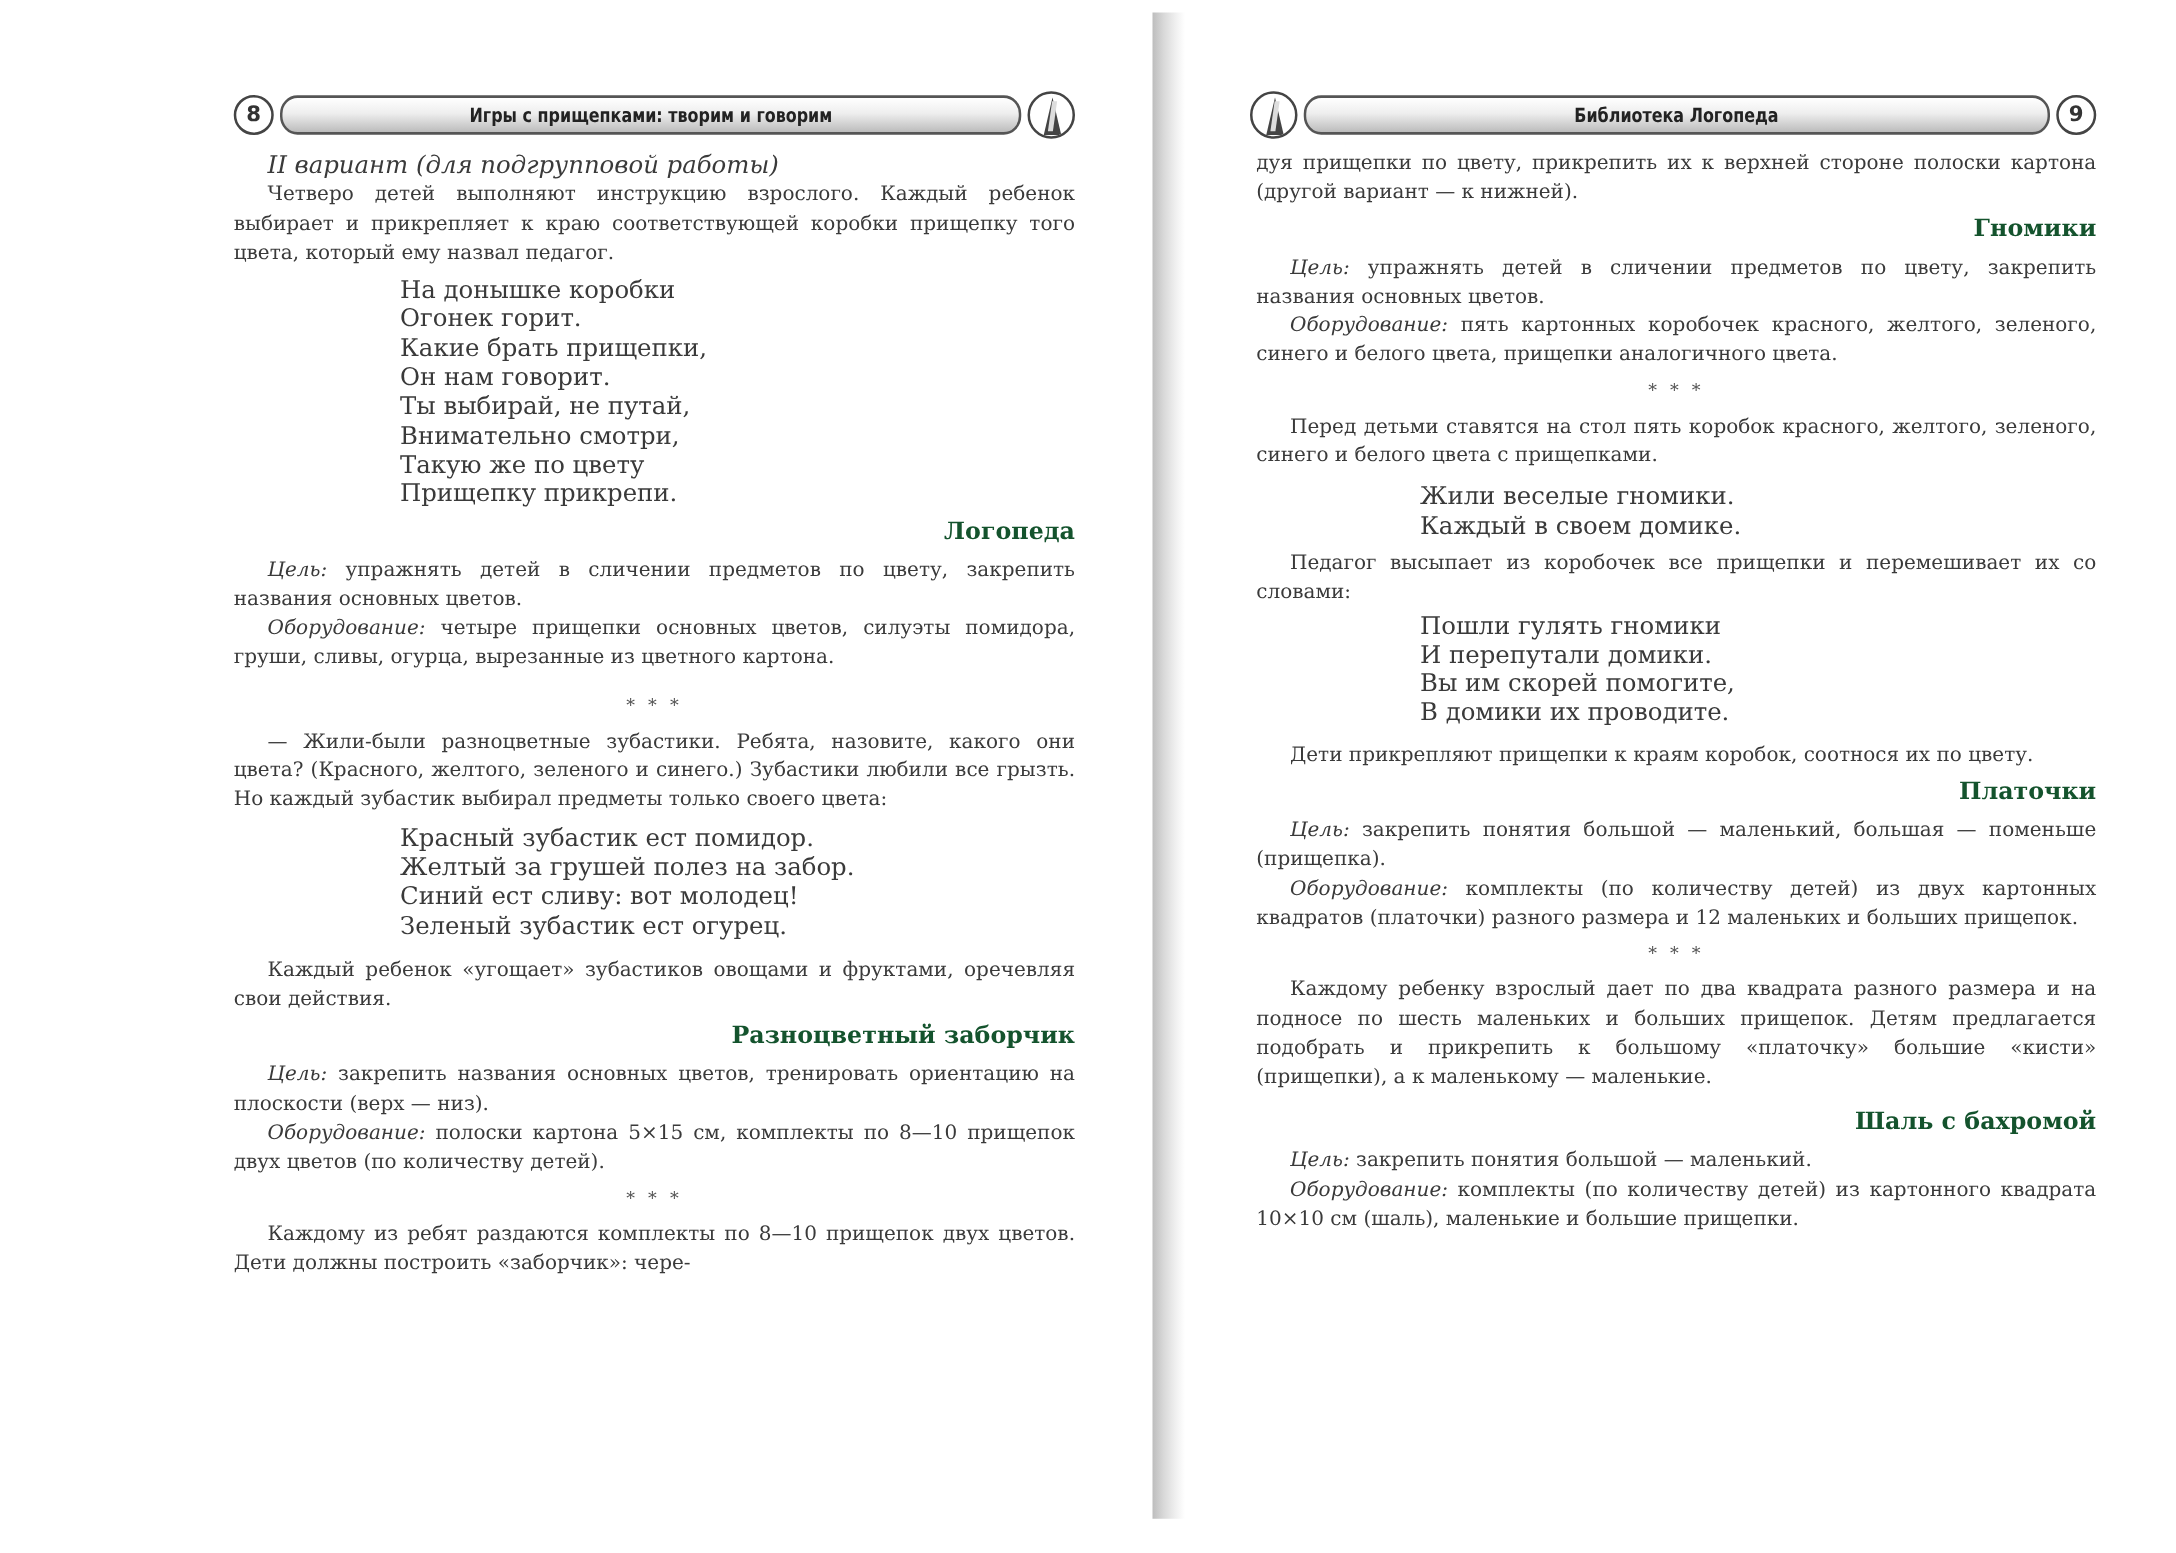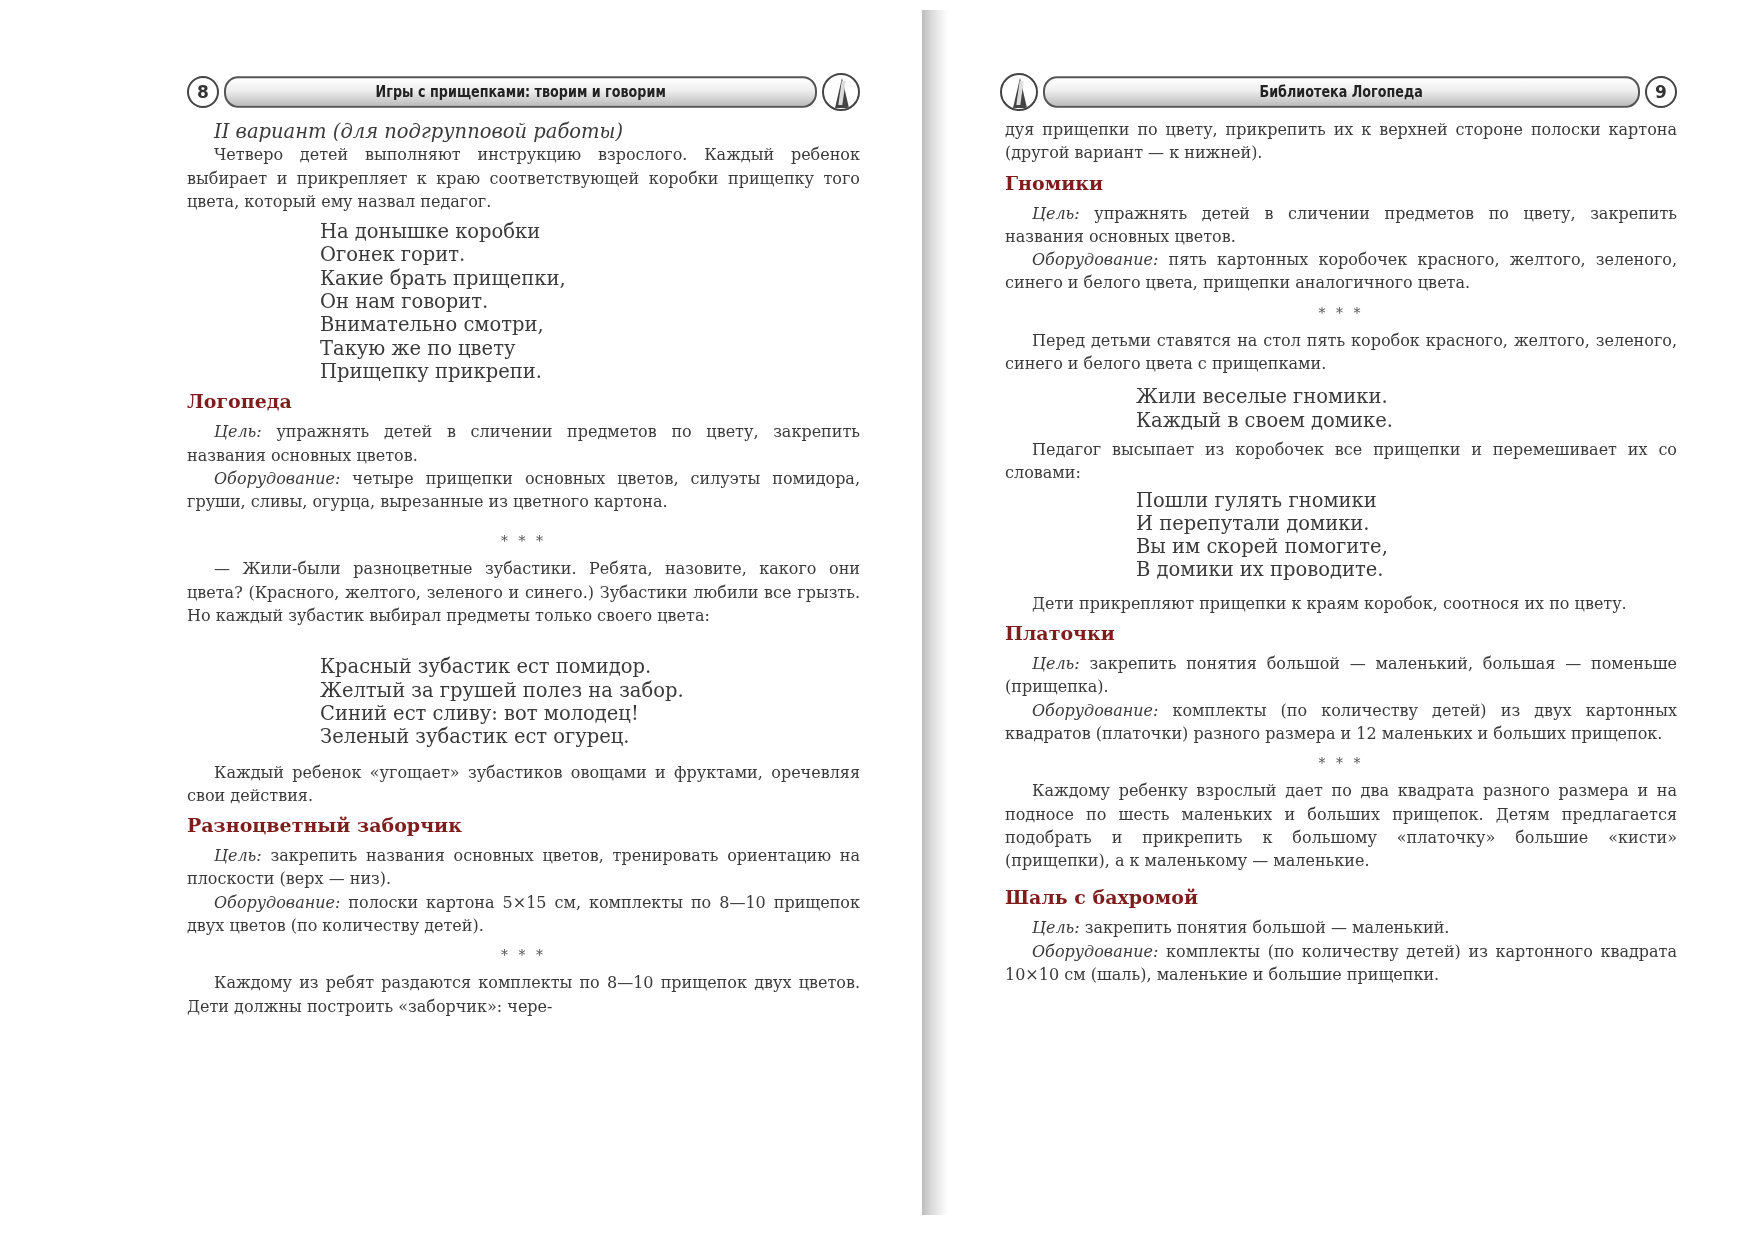--- a/index.html
+++ b/index.html
@@ -48,21 +48,21 @@
 
   .content { position:absolute; top:120px; left:0; right:0; }
   .page.right .content { top:118px; }
   p, .line, h3, .stars { margin:0; }
   .para { font-size:16px; line-height:23.3px; text-align:justify; text-indent:27px; hyphens:manual; }
   .para.noindent { text-indent:0; }
   .para .lbl { font-style:italic; }
   .variant { font-style:italic; font-size:19.5px; line-height:23.3px; padding-left:27px; }
   .verse { font-size:19.5px; line-height:23.3px; padding-left:133px; margin:7px 0 7px 0; }
   .page.right .verse { padding-left:131px; }
-  h3 { text-align:left; font-weight:bold; font-size:19px; line-height:23px; margin:7px 0 7px 0; color:#7f1d1d; }
+  h3 { text-align:right; font-weight:bold; font-size:19px; line-height:23px; margin:7px 0 7px 0; color:#14532d; }
   .stars { text-align:center; font-size:14px; line-height:20px; margin:8px 0 6px 0; letter-spacing:3px; color:#555; }
   .gap { height:10px; }
 </style>
 </head>
 <body>
 
 <div class="spine"></div>
 
 <div class="page left">
   <div class="header">
@@ -75,32 +75,33 @@
 
   <div class="content">
     <div class="variant">II вариант (для подгрупповой работы)</div>
     <p class="para">Четверо детей выполняют инструкцию взрослого. Каждый ребенок выбирает и прикрепляет к краю соответствующей коробки прищепку того цвета, который ему назвал педагог.</p>
 
     <div class="verse">
       <div class="line">На донышке коробки</div>
       <div class="line">Огонек горит.</div>
       <div class="line">Какие брать прищепки,</div>
       <div class="line">Он нам говорит.</div>
+      <div class="line">Ты выбирай, не путай,</div>
       <div class="line">Внимательно смотри,</div>
       <div class="line">Такую же по цвету</div>
       <div class="line">Прищепку прикрепи.</div>
     </div>
 
     <h3>Логопеда</h3>
     <p class="para"><span class="lbl">Цель:</span><span> упражнять детей в сличении предметов по цвету, закрепить названия основных цветов.</span></p>
     <p class="para"><span class="lbl">Оборудование:</span><span> четыре прищепки основных цветов, силуэты помидора, груши, сливы, огурца, вырезанные из цветного картона.</span></p>
     <div class="gap"></div>
     <div class="stars">* * *</div>
     <p class="para">— Жили-были разноцветные зубастики. Ребята, назовите, какого они цвета? (Красного, желтого, зеленого и синего.) Зубастики любили все грызть. Но каждый зубастик выбирал предметы только своего цвета:</p>
-    <div class="verse" style="margin-top:28px;margin-bottom:12px;">
+    <div class="verse" style="margin-top:8px;margin-bottom:12px;">
       <div class="line">Красный зубастик ест помидор.</div>
       <div class="line">Желтый за грушей полез на забор.</div>
       <div class="line">Синий ест сливу: вот молодец!</div>
       <div class="line">Зеленый зубастик ест огурец.</div>
     </div>
     <p class="para">Каждый ребенок «угощает» зубастиков овощами и фруктами, оречевляя свои действия.</p>
 
     <h3>Разноцветный заборчик</h3>
     <p class="para"><span class="lbl">Цель:</span><span> закрепить названия основных цветов, тренировать ориентацию на плоскости (верх — низ).</span></p>
     <p class="para"><span class="lbl">Оборудование:</span><span> полоски картона 5×15 см, комплекты по 8—10 прищепок двух цветов (по количеству детей).</span></p>

